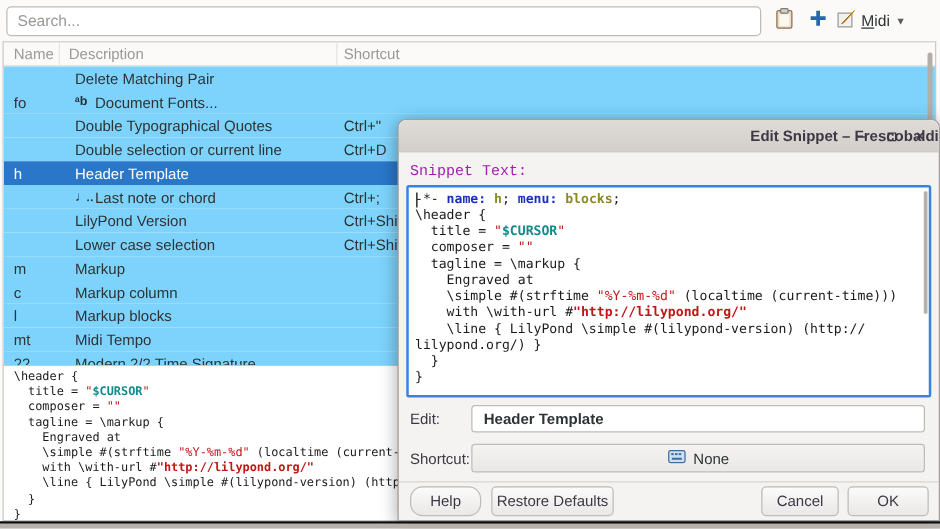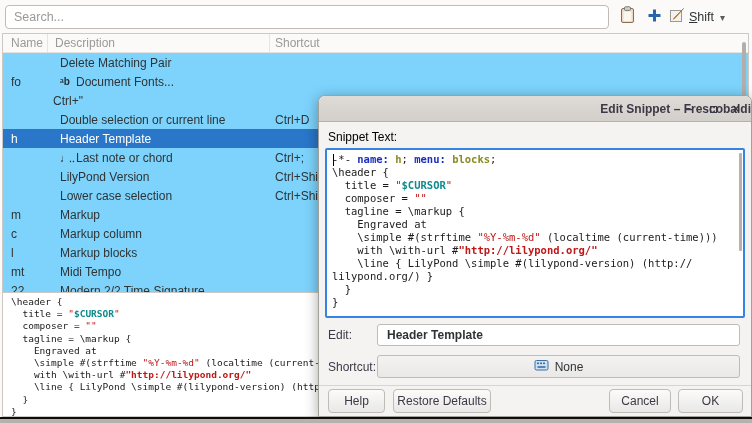--- a/index.html
+++ b/index.html
@@ -47,31 +47,31 @@
   
   .dialog { position:absolute; left:318px; top:95px; width:434px; height:322px; background:#f5f3f1; border:1px solid #a39f9a; border-radius:7px 7px 0 0; box-shadow:0 3px 14px rgba(0,0,0,.35); z-index:10; }
   .titlebar { position:relative; height:26px; background:linear-gradient(#dfdbd7,#d2cec9); border-bottom:1px solid #b5b1ac; border-radius:7px 7px 0 0; display:flex; align-items:center; justify-content:flex-end; }
   .title-text { font-size:12px; font-weight:bold; color:#3d3846; }
   .winbtn { position:absolute; top:5px; width:16px; height:16px; display:flex; align-items:center; justify-content:center; font-size:12px; font-weight:bold; color:#3d3846; }
   .winbtn.min { right:54px; }
   .winbtn.max { right:30px; }
   .winbtn.close { right:7px; }
   .max-box { width:7px; height:7px; border:1.5px solid #3d3846; display:inline-block; }
   .dlg-body { position:relative; height:295px; }
-  .snippet-label { position:absolute; left:9px; top:8px; font-size:12px; color:#000000; }
+  .snippet-label { position:absolute; left:9px; top:8px; font-size:12px; color:#a21caf;font-family:Liberation Mono, monospace; }
   .snippet-text { position:absolute; left:6px; top:26px; width:420px; height:170px; background:#fff; border:2px solid #3584e4; border-radius:2px; padding:3px 5px; overflow:hidden; }
   .snippet-text .codeline { font-size:10.5px; line-height:13px; }
   .text-caret { position:absolute; left:6px; top:4px; width:1px; height:12px; background:#000; }
   .ta-thumb { position:absolute; right:1px; top:3px; width:3px; height:98px; background:#b7b2ad; border-radius:1px; }
   .fld-label { position:absolute; left:9px; font-size:12px; color:#3d3846; }
   .title-input { position:absolute; left:58px; top:202px; width:363px; height:22px; border:1px solid #bfbbb6; border-radius:3px; background:#fff; font-size:12px; font-weight:bold; color:#2e3436; padding:0 9px; font-family:"Liberation Sans", sans-serif; outline:none; }
   .shortcut-btn { position:absolute; left:58px; top:233px; width:363px; height:23px; border:1px solid #bfbbb6; border-radius:3px; background:linear-gradient(#f4f3f2,#e9e8e6); display:flex; align-items:center; justify-content:center; gap:6px; font-size:12px; color:#2e3436; }
   .sep { position:absolute; left:0; right:0; top:263px; border-top:1px solid #d8d4d0; }
   .btn { position:absolute; top:267px; height:24px; border:1px solid #bfbbb6; border-radius:4px; background:linear-gradient(#fbfbfa,#e9e8e6); font-size:12px; color:#3d3846; display:flex; align-items:center; justify-content:center; }
-  .btn-help { left:9px; width:57px; }
+  .btn-help { left:9px; width:57px;border-radius:10px; }
   .btn-restore { left:74px; width:98px; }
   .btn-cancel { left:290px; width:62px; }
   .btn-ok { left:359px; width:65px; }
 
   
   .bottom-line { position:absolute; left:0; top:417px; width:752px; height:2px; background:#0d0d0d; z-index:20; }
   .bottom-strip { position:absolute; left:0; top:419px; width:752px; height:4px; background:#b6b1ac; z-index:20; }
 </style>
 </head>
 <body>
@@ -96,21 +96,21 @@
   </div>
   <div class="tbtn" style="left:667px;">
     <span>
       <svg width="16" height="16" viewBox="0 0 16 16">
         <rect x="1.5" y="3.5" width="11" height="11" fill="#f3f1ef" stroke="#9a9996"></rect>
         <path d="M14.5 1.5 L6 10 L4.3 12.2 L6.6 10.6 Z" fill="#e0912f" stroke="#b06f1a" stroke-width="0.8"></path>
       </svg>
     </span>
   </div>
   <div class="menu-btn">
-    <span class="menu-label">Shift</span>
+    <span class="menu-label">Midi</span>
     <span class="caret">▾</span>
   </div>
 </div>
 
 <div class="panel">
   <div class="thead">
     <div class="hc c-name">Name</div>
     <div class="hc c-desc">Description</div>
     <div class="hc c-short">Shortcut</div>
   </div>
@@ -125,20 +125,23 @@
       <div class="trow">
         <div class="cell c-name">fo</div>
         <div class="cell c-desc">
           <span class="row-icon icon-fonts">ᵃb</span>
           <span>Document Fonts...</span>
         </div>
         <div class="cell c-short"></div>
       </div>
       <div class="trow">
         <div class="cell c-name"></div>
+        <div class="cell c-desc">
+          <span>Double Typographical Quotes</span>
+        </div>
         <div class="cell c-short">Ctrl+"</div>
       </div>
       <div class="trow">
         <div class="cell c-name"></div>
         <div class="cell c-desc">
           <span>Double selection or current line</span>
         </div>
         <div class="cell c-short">Ctrl+D</div>
       </div>
       <div class="trow sel">

